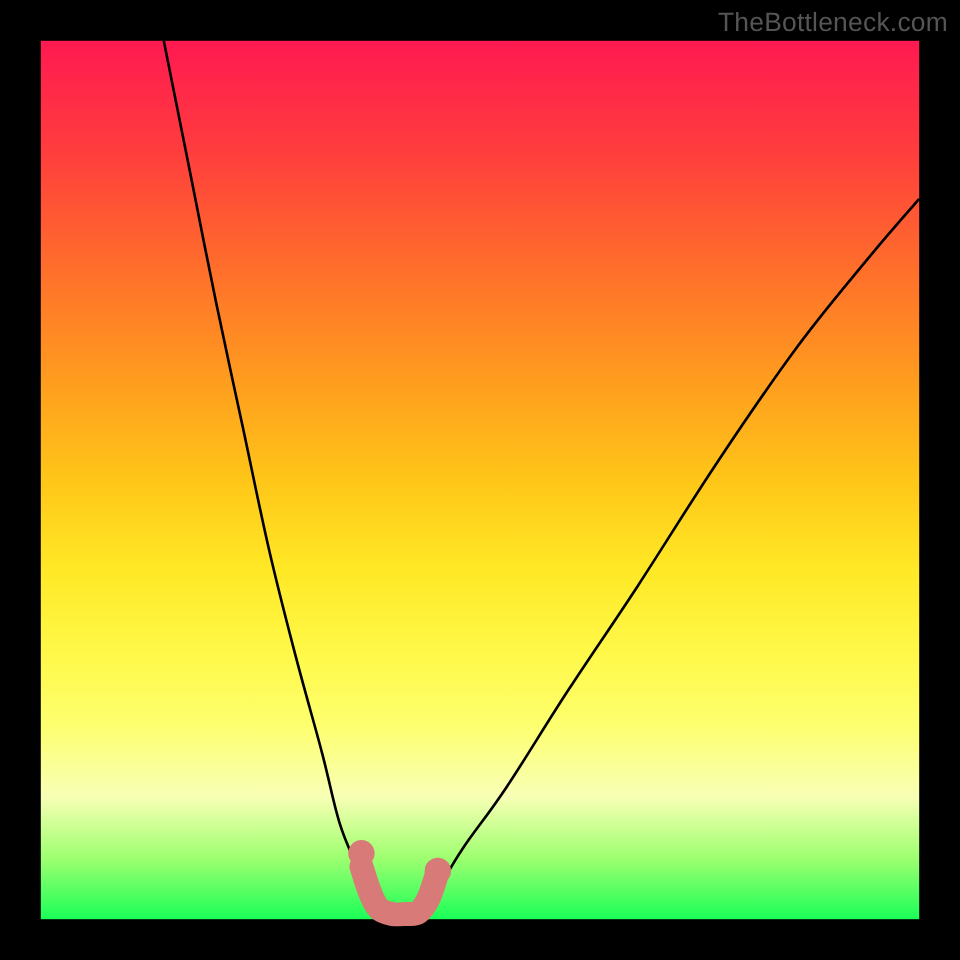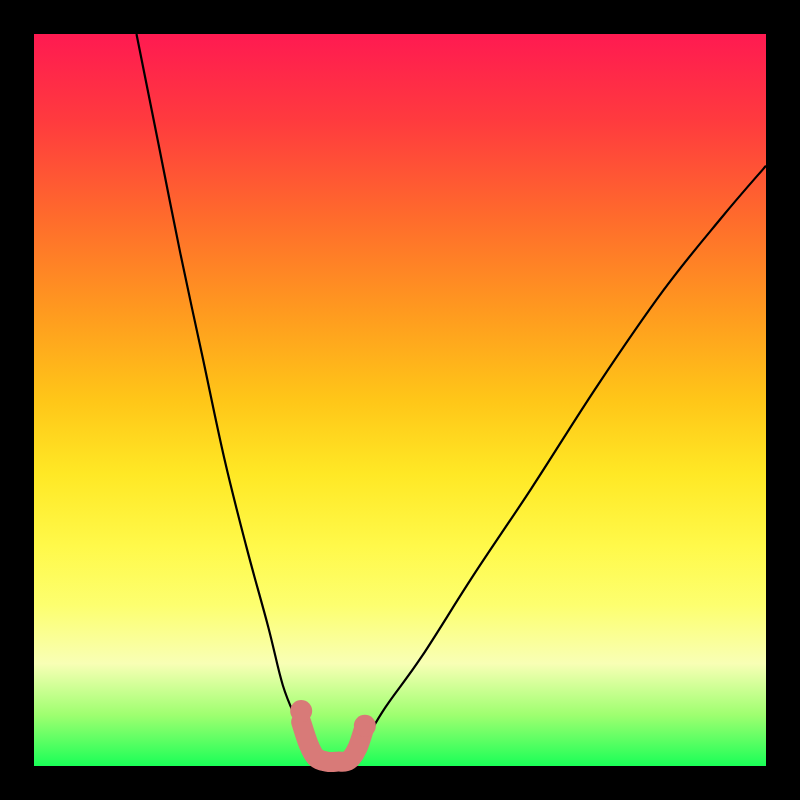--- a/index.html
+++ b/index.html
@@ -79,13 +79,14 @@
   <div class="gradient-area"></div>
 
   <svg class="curves" viewBox="0 0 732 732">
     <path id="curve-left" class="curve" d="M 102.48 0 C 106.4328 19.76400000000001, 116.5344 70.27200000000006, 124.44000000000001 109.80000000000007 C 132.34560000000002 149.3280000000001, 138.4944 181.38960000000003, 146.4 219.60000000000002 C 154.3056 257.8104, 160.45440000000002 285.18719999999996, 168.36 322.08 C 176.2656 358.9728, 182.4144 390.30240000000003, 190.32 424.56 C 198.2256 458.81759999999997, 204.37439999999998 482.0952, 212.27999999999997 512.4 C 220.18559999999997 542.7048, 227.652 567.8856, 234.24 592.92 C 240.82800000000003 617.9544, 243.60960000000003 634.3512000000001, 248.88000000000002 651.48 C 254.15040000000002 668.6088, 258.9084 676.8804, 263.52 688.08 C 268.1316 699.2796000000001, 270.5472 705.7944, 274.5 713.7 C 278.4528 721.6056000000001, 283.5036 728.706, 285.48 732"></path>
     <path id="curve-right" class="curve" d="M 314.76 732 C 317.3952 728.0472, 322.812 720.5808, 329.40000000000003 710.04 C 335.98800000000006 699.4992, 340.8192 689.2512, 351.36 673.44 C 361.9008 657.6288000000001, 372.14880000000005 645.9168000000001, 387.96000000000004 622.2 C 403.7712 598.4832, 419.436 571.9848000000001, 439.2 541.6800000000001 C 458.964 511.37520000000006, 475.36080000000004 488.0976, 497.76000000000005 453.84 C 520.1592 419.58239999999995, 539.9232 386.9352, 563.64 351.36 C 587.3568 315.7848, 607.1208 286.5048, 629.52 256.2 C 651.9191999999999 225.8952, 669.6335999999999 205.3992, 688.0799999999999 183 C 706.5264 160.6008, 724.0944 140.98319999999998, 732 131.76"></path>
     <path id="marker-path" class="marker-path" d="M 267.18 688.08 C 268.49760000000003 692.0328000000001, 271.8648 703.71552, 274.5 710.04 C 277.1352 716.36448, 278.526 720.05376, 281.82 723.216 C 285.114 726.37824, 288.84720000000004 726.8174399999999, 292.8 727.608 C 296.7528 728.39856, 299.82719999999995 727.8715199999999, 303.78 727.608 C 307.7328 727.34448, 311.20248 728.64744, 314.76 726.144 C 318.31752 723.64056, 320.64527999999996 719.89272, 323.544 713.7 C 326.44272 707.50728, 329.5464 695.6928, 330.86400000000003 691.74"></path>
     <circle id="marker-dot-start" class="marker-dot" r="11" cx="267.18" cy="677.1"></circle>
     <circle id="marker-dot-end" class="marker-dot" r="11" cx="330.86400000000003" cy="691.74"></circle>
   </svg>
 
+  <div class="watermark">TheBottleneck.com</div>
 </div>
 
 </body></html>

